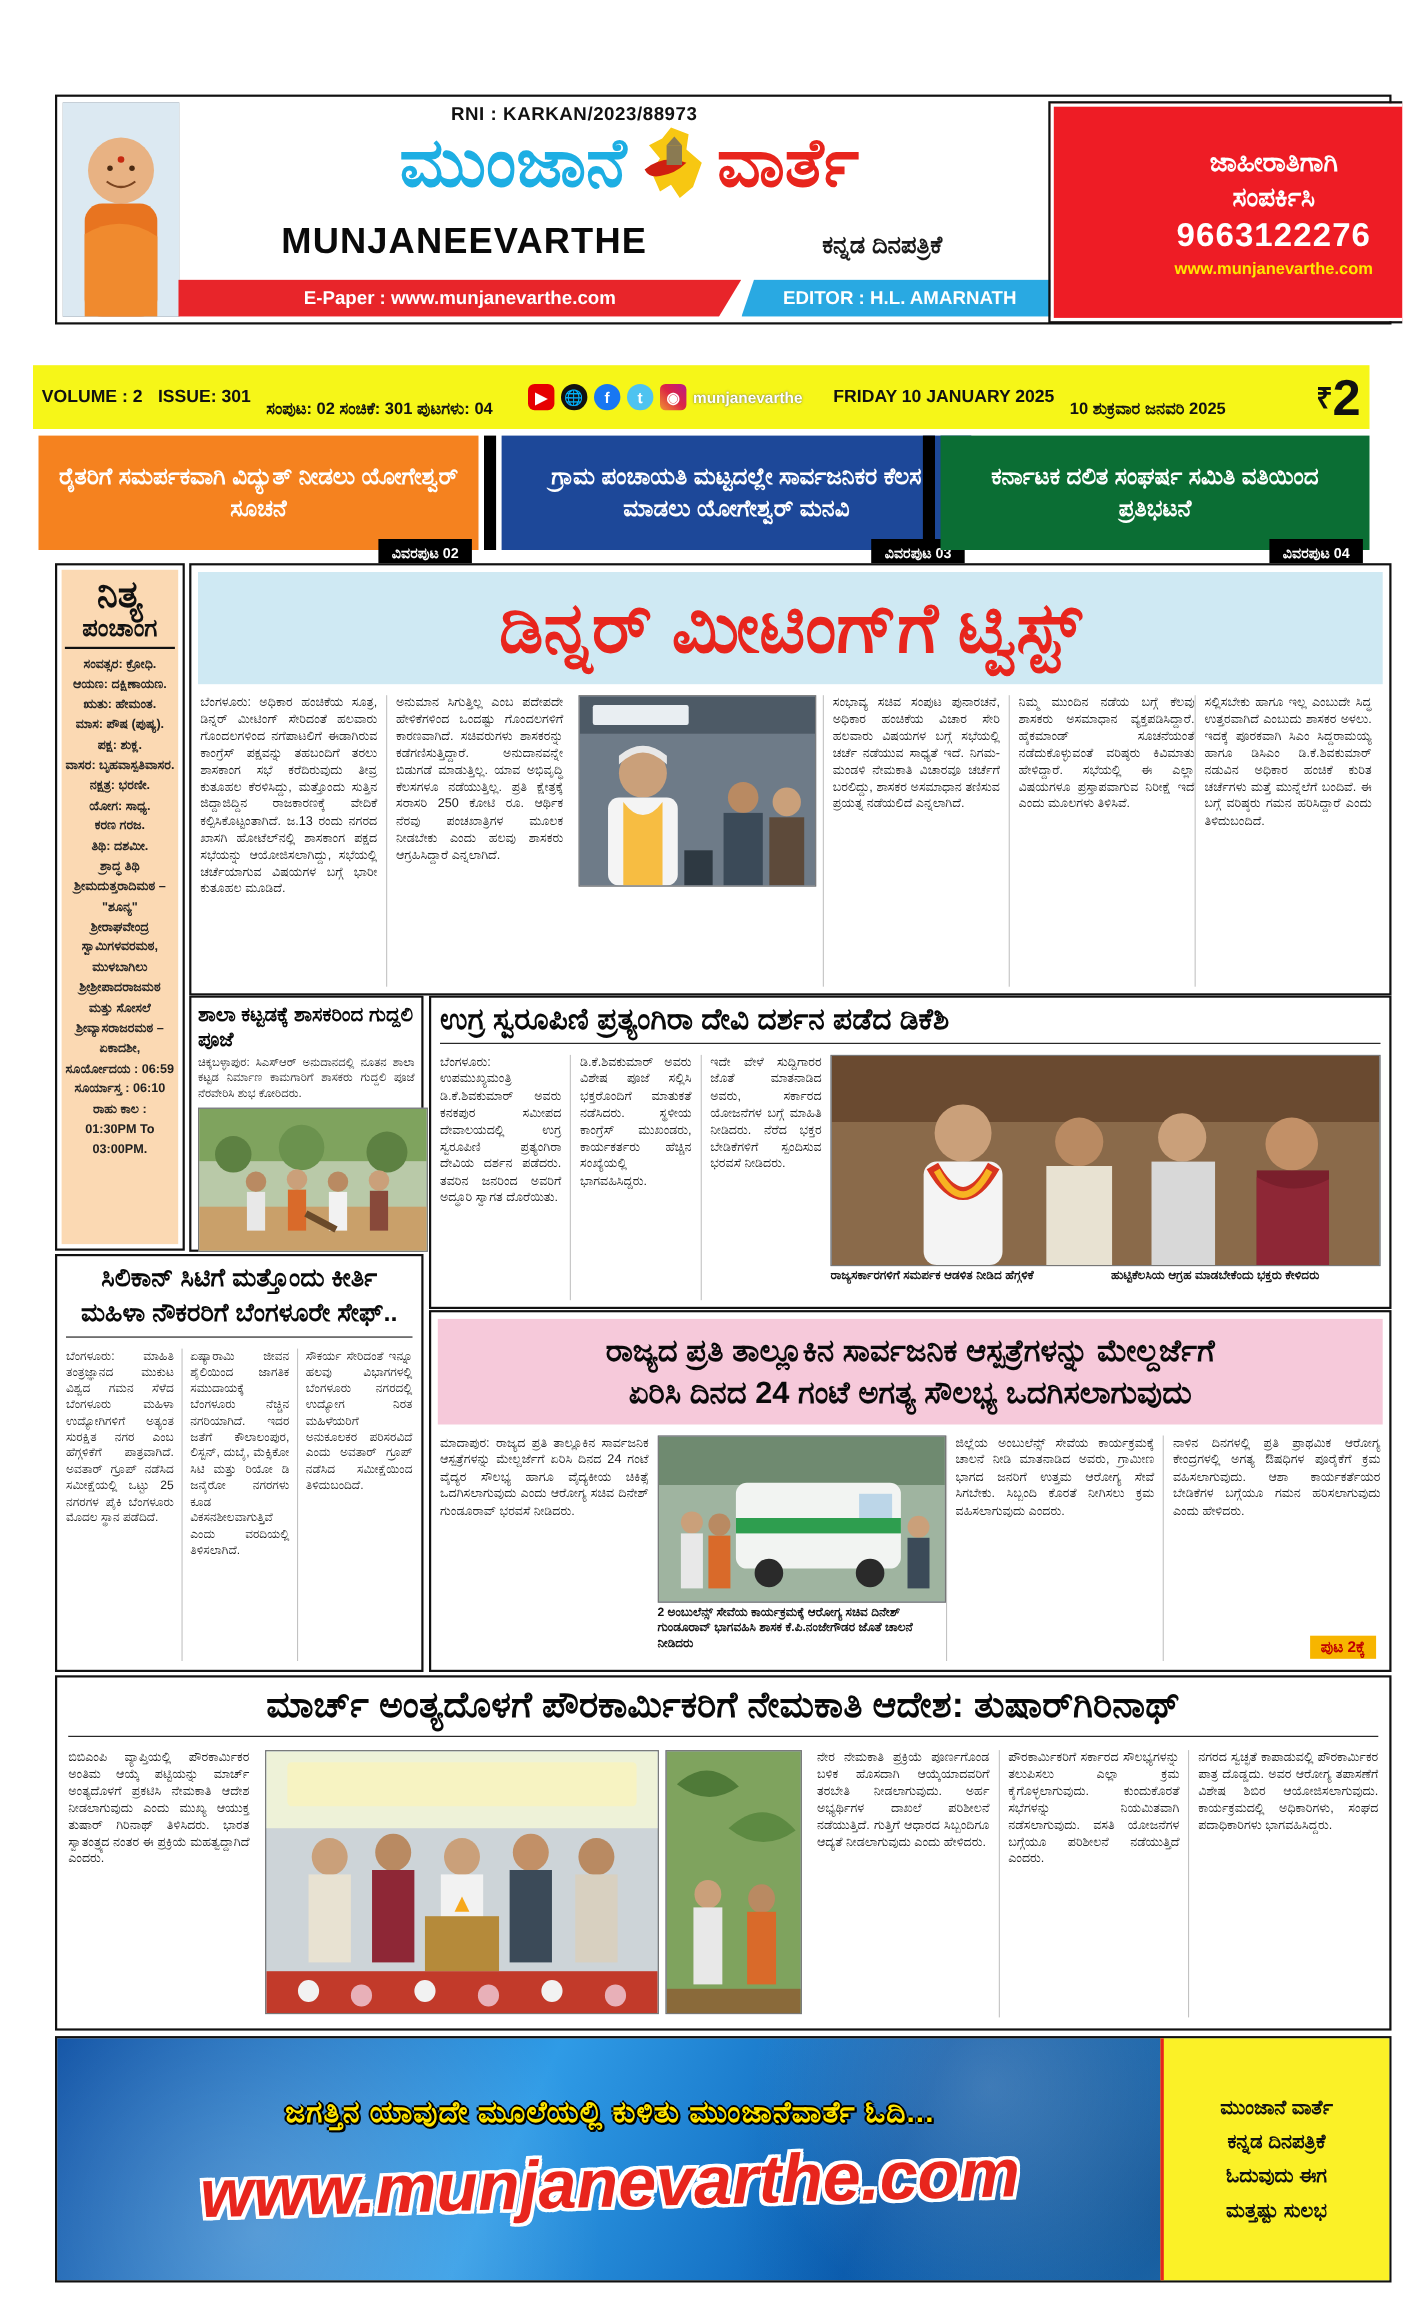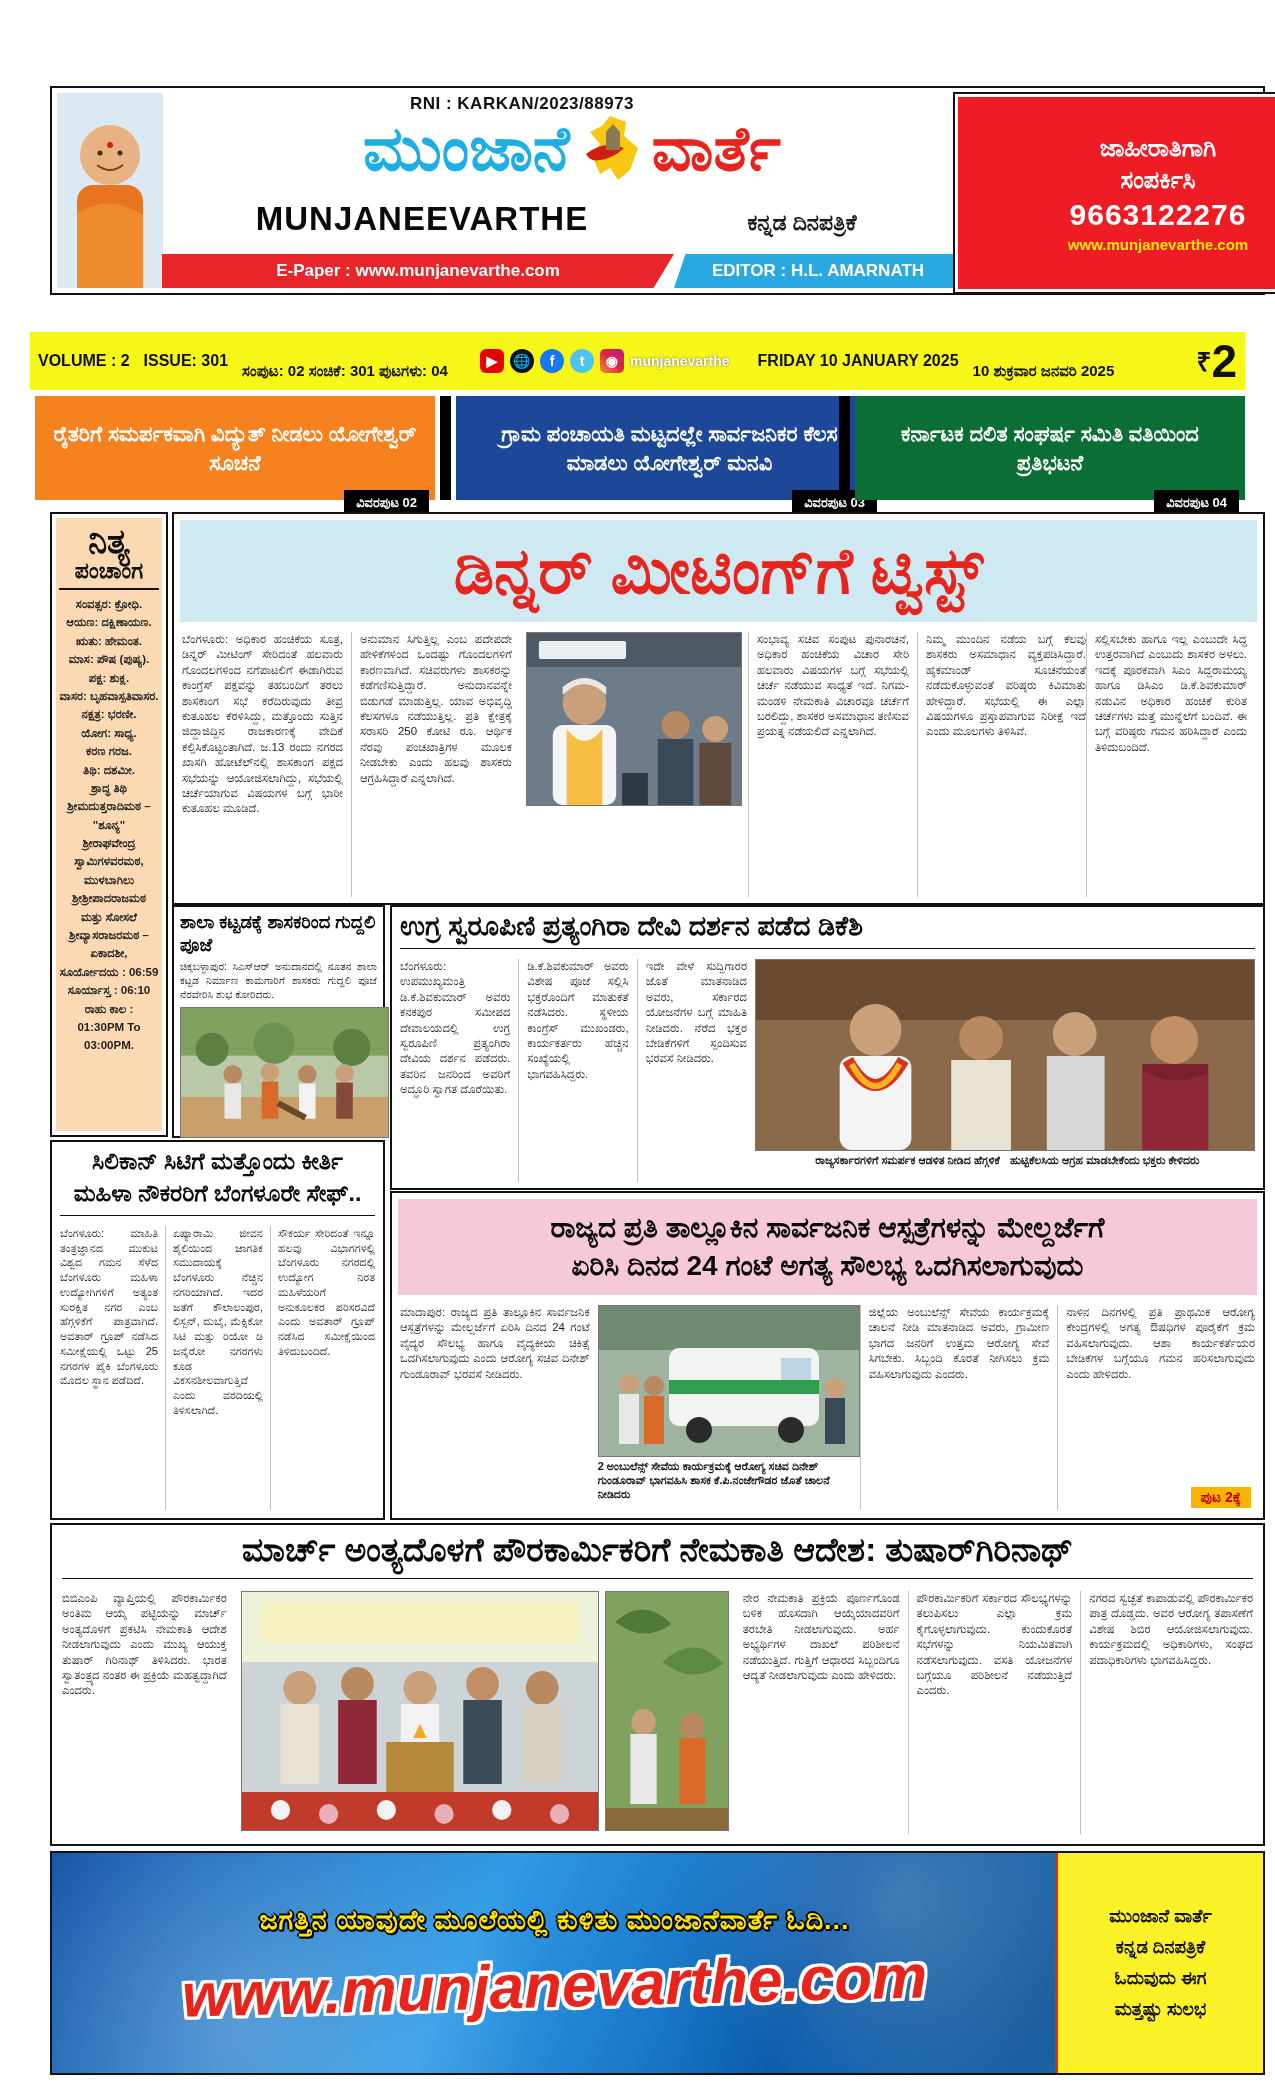--- a/index.html
+++ b/index.html
@@ -254,21 +254,21 @@
             <circle cx="226" cy="78" r="22" fill="#b98a62"></circle>
               <rect x="196" y="100" width="60" height="90" fill="#e8e2d2"></rect>
             <circle cx="320" cy="74" r="22" fill="#caa07a"></circle>
               <rect x="292" y="96" width="58" height="94" fill="#d8d8d8"></rect>
             <circle cx="420" cy="80" r="24" fill="#c29067"></circle>
             <rect x="388" y="104" width="66" height="86" fill="#7a1f2c"></rect>
             <path d="M388 110 Q420 130 454 112 L454 190 L388 190 Z" fill="#8e2736"></path>
           </svg>
         </div>
         <div style="display:flex;gap:10px;">
-          <div class="caption" style="flex:1;text-align:right;">ರಾಜ್ಯಸರ್ಕಾರಗಳಿಗೆ ಸಮರ್ಪಕ ಆಡಳಿತ ನೀಡಿದ ಹೆಗ್ಗಳಿಕೆ</div>
+          <div class="caption" style="flex:1;">ರಾಜ್ಯಸರ್ಕಾರಗಳಿಗೆ ಸಮರ್ಪಕ ಆಡಳಿತ ನೀಡಿದ ಹೆಗ್ಗಳಿಕೆ</div>
           <div class="caption" style="flex:1;">ಹುಟ್ಟಿಕೆಲಸಿಯ ಆಗ್ರಹ ಮಾಡಬೇಕೆಂದು ಭಕ್ತರು ಕೇಳಿದರು</div>
         </div>
       </div>
     </div>
   </div>
 
   <div class="box" style="left:30px;top:1140px;width:335px;height:380px;">
     <div class="abs h2black" style="left:8px;top:6px;right:8px;font-size:23px;text-align:center;">ಸಿಲಿಕಾನ್ ಸಿಟಿಗೆ ಮತ್ತೊಂದು ಕೀರ್ತಿ</div>
     <div class="abs h2black" style="left:8px;top:38px;right:8px;font-size:23px;text-align:center;border-bottom:1.5px solid #111;padding-bottom:8px;">ಮಹಿಳಾ ನೌಕರರಿಗೆ ಬೆಂಗಳೂರೇ ಸೇಫ್..</div>
     <div class="abs" style="left:8px;top:84px;right:8px;bottom:8px;display:grid;grid-template-columns:1fr 1fr 1fr;">

